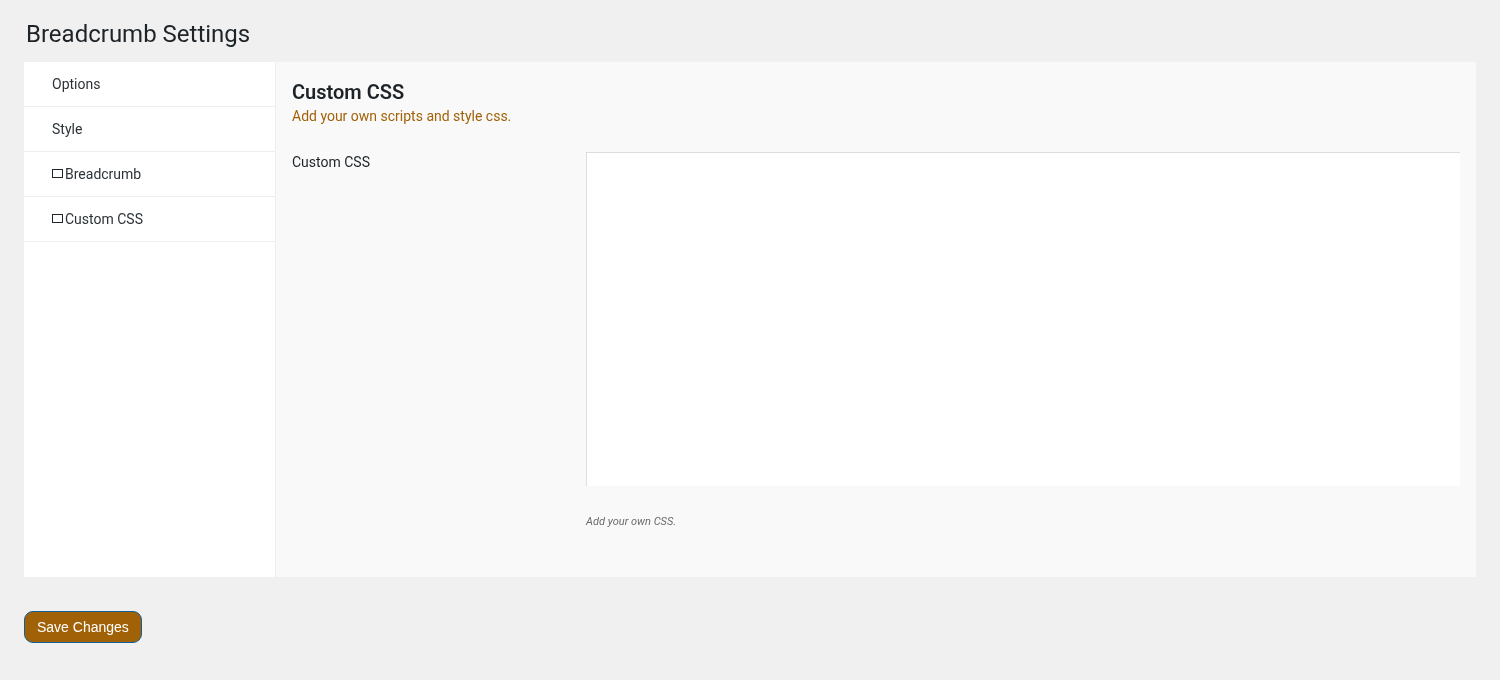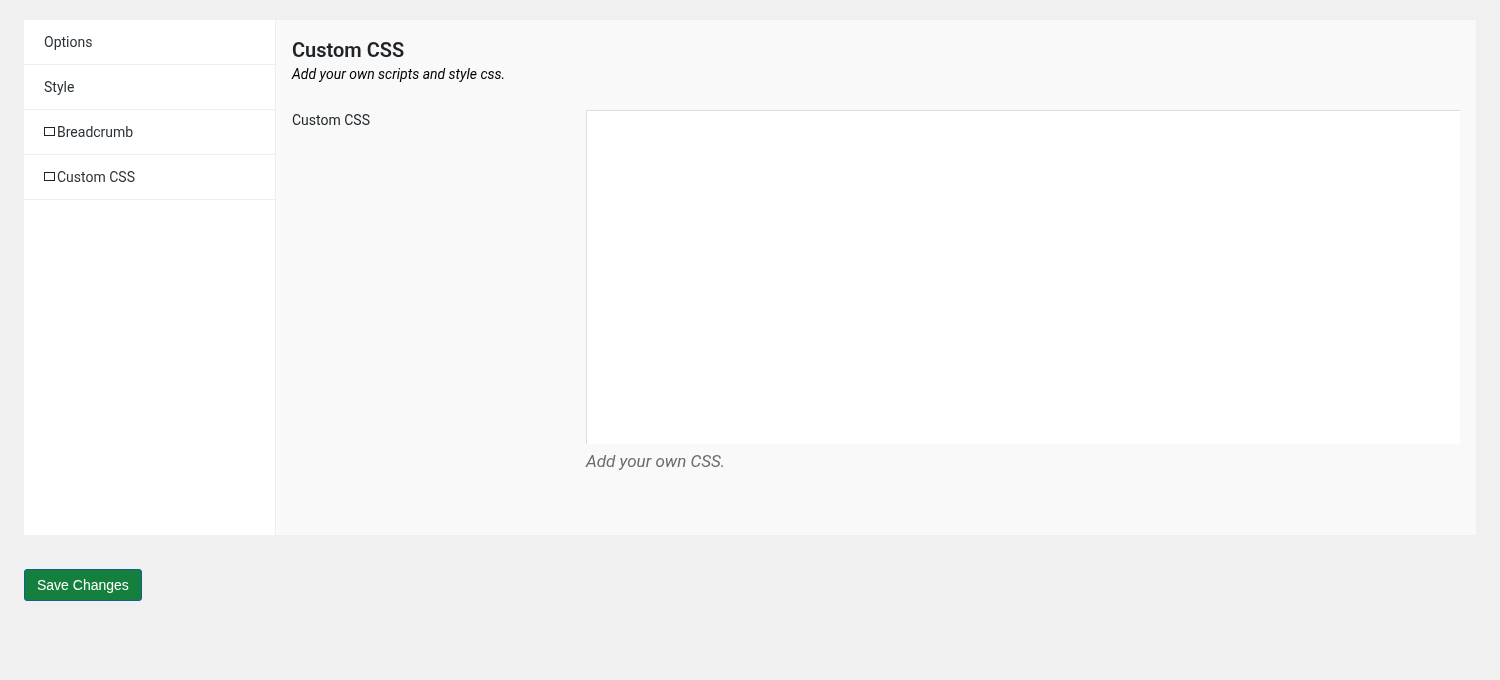--- a/index.html
+++ b/index.html
@@ -28,43 +28,42 @@
       background: #fff;
       min-height: 515px;
     }
     .sidebar {
       width: 252px;
       flex-shrink: 0;
       background: #fff;
       border-right: 1px solid #eee;
     }
     .sidebar-item {
-      padding: 14px 20px;
+      padding: 14px 28px;
       border-bottom: 1px solid #eee;
       cursor: pointer;
       font-size: 14px;
       color: #2c3338;
       display: flex;
       align-items: center;
       gap: 2px;
     }
     .content {
       flex: 1;
       background: #f9f9f9;
       padding: 18px 16px 20px 16px;
     }
     .section-title {
       font-size: 20px;
       font-weight: 600;
       color: #1d2327;
       margin-bottom: 4px;
     }
     .section-desc {
-      font-style: italic;
-      color: #000000;
+      color: #a16207;
       font-size: 14px;
       margin-bottom: 28px;
     }
     .field-row {
       display: flex;
       align-items: flex-start;
     }
     .field-label {
       width: 294px;
       flex-shrink: 0;
@@ -84,49 +83,50 @@
       background: #fff;
       padding: 8px;
       font-family: Menlo, Consolas, monospace;
       font-size: 13px;
       resize: none;
       outline: none;
     }
     .field-hint {
       font-style: italic;
       color: #6b6b6b;
-      font-size: 17px;
-      margin-top: 4px;
+      font-size: 11px;
+      margin-top: 26px;
     }
     .save-row {
       margin-top: 34px;
     }
     .save-button {
-      background: #15803d;
+      background: #a16207;
       border: 1px solid #135e96;
       color: #fff;
       padding: 7px 12px;
       font-size: 14px;
-      border-radius: 3px;
+      border-radius: 9px;
       cursor: pointer;
     }
     .ico {
       display: inline-block;
       width: 11px;
       height: 9px;
       border: 1px solid #1d2327;
       vertical-align: middle;
       position: relative;
       top: -1px;
     }
   </style>
 </head>
 <body>
 
 <div class="page">
+  <h1 class="page-title">Breadcrumb Settings</h1>
 
   <div class="settings-box">
     <div class="sidebar">
       <div class="sidebar-item">
         <span>Options</span>
       </div>
       <div class="sidebar-item">
         <span>Style</span>
       </div>
       <div class="sidebar-item">

